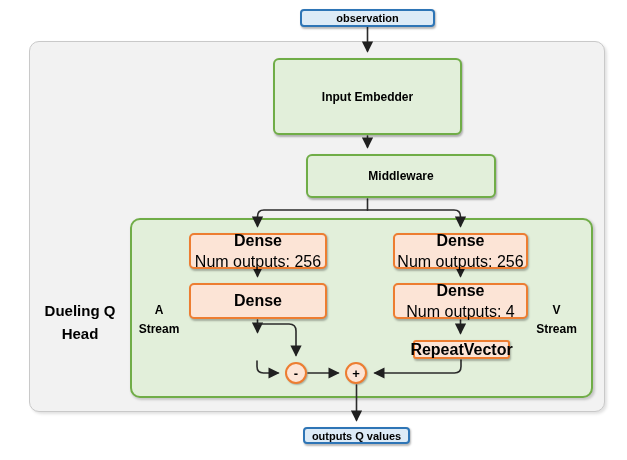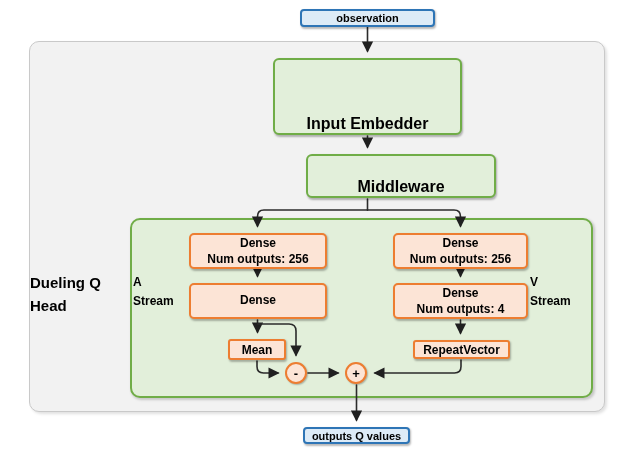--- a/index.html
+++ b/index.html
@@ -48,43 +48,44 @@
   .blue-node {
     background: var(--blue-fill);
     border: 2px solid var(--blue-border);
     border-radius: 4px;
     font-size: 11px; font-weight: bold;
   }
   .green-node {
     background: var(--green-fill);
     border: 2px solid var(--green-border);
     border-radius: 6px;
-    font-size: 16px; font-weight: bold; justify-content: flex-end;
+    font-size: 12px; font-weight: bold;
   }
   .orange-node {
     background: var(--orange-fill);
     border: 2px solid var(--orange-border);
     border-radius: 5px;
-    font-size: 12px;
+    font-size: 16px;
   }
   .orange-node .title { font-weight: bold; line-height: 1.3; }
-  .orange-node .subtitle { font-weight: bold; line-height: 1.2; }
+  .orange-node .subtitle { font-weight: normal; line-height: 1.2; }
   .op-circle {
     width: 22px; height: 22px;
     background: var(--orange-fill);
     border: 2.5px solid var(--orange-border);
     border-radius: 50%;
     display: flex; align-items: center; justify-content: center;
     font-size: 13px; font-weight: bold;
     box-shadow: 1px 1px 1.5px rgba(0,0,0,0.25);
   }
   .side-label {
     font-weight: bold;
-    text-align: left;
+    text-align: center;
     white-space: pre-line;
+    margin-top: 28px;
   }
   #lbl-dueling { left: 30px; top: 272px; width: 100px; font-size: 15px; line-height: 1.5; }
   #lbl-astream { left: 133px; top: 273px; width: 52px; font-size: 12px; line-height: 1.6; }
   #lbl-vstream { left: 530px; top: 273px; width: 53px; font-size: 12px; line-height: 1.6; }
   svg.wires { left: 0; top: 0; pointer-events: none; }
   
   #node-observation   { left: 300px; top: 9px;   width: 135px; height: 18px; }
   #node-input-embedder{ left: 273px; top: 58px;  width: 189px; height: 77px; }
   #node-middleware    { left: 273px; top: 154px; width: 190px; height: 44px; margin-left: 33px; }
   #node-dense-a1 { left: 189px; top: 233px; width: 138px; height: 36px; }
@@ -160,23 +161,20 @@
   <div class="abs node orange-node" id="node-dense-v1">
     <span class="title">Dense</span>
     <span class="subtitle">Num outputs: 256</span>
   </div>
 
   <div class="abs node orange-node" id="node-dense-v2">
     <span class="title">Dense</span>
     <span class="subtitle">Num outputs: 4</span>
   </div>
 
-  <div class="abs node orange-node" id="node-mean">
-    <span>Mean</span>
-  </div>
 
   <div class="abs node orange-node" id="node-repeatvector">
     <span>RepeatVector</span>
   </div>
 
   <div class="abs op-circle" id="node-minus">
     <span>-</span>
   </div>
 
   <div class="abs op-circle" id="node-plus">

